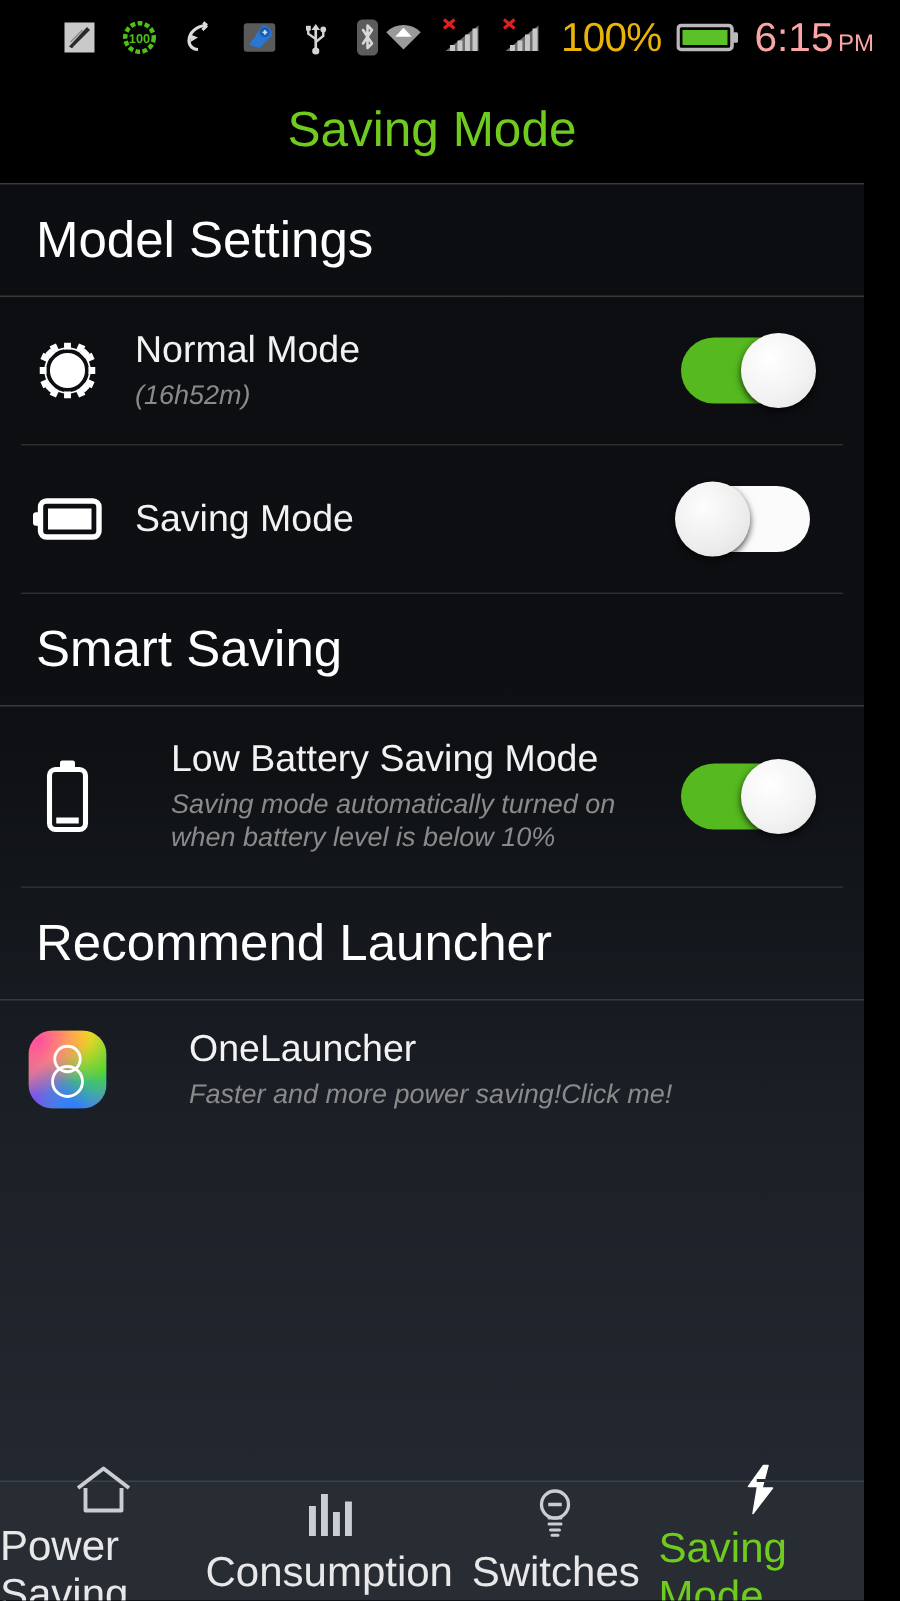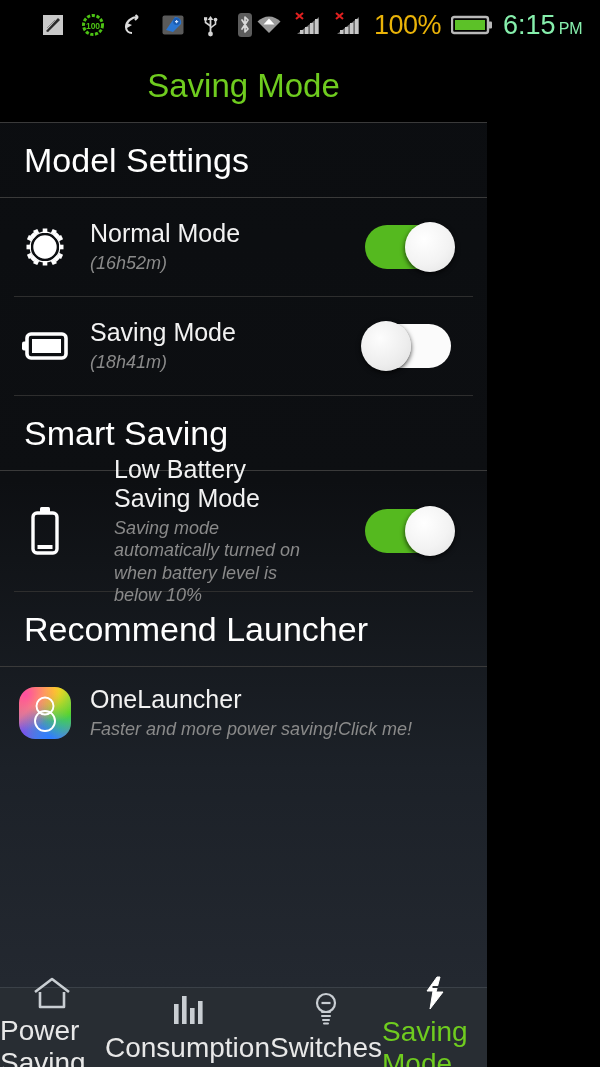--- a/index.html
+++ b/index.html
@@ -2,33 +2,33 @@
 <html><head>
 <meta charset="utf-8">
 <style>
   * { margin:0; padding:0; box-sizing:border-box; }
   html,body{ background:#000; }
   body{
     width:600px; height:1067px;
     font-family:"Liberation Sans", sans-serif;
     color:#fff; overflow:hidden; position:relative;
   }
-  #screen{ width:487px; height:1067px; display:flex; flex-direction:column;
+  #screen{ width:576px; height:1067px; display:flex; flex-direction:column;
            background:linear-gradient(180deg,#0b0d10 0%,#0d0f12 45%,#1c2128 72%,#232830 92%,#262b33 100%); }
 
   
   .statusbar{
     height:50px; flex:0 0 50px; background:#000;
     display:flex; align-items:center; padding:0 10px 0 42px;
   }
   .sb-left{ display:flex; align-items:center; gap:17px; flex:1; }
   .sb-right{ display:flex; align-items:center; gap:10px; }
   .sb-ico{ display:flex; align-items:center; justify-content:center; }
   .pct{ color:#eab308; font-size:27px; letter-spacing:-0.5px; }
-  .clock{ color:#86efac; font-size:27px; }
+  .clock{ color:#fca5a5; font-size:27px; }
   .clock .ampm{ font-size:16px; margin-left:3px; }
 
   
   .titlebar{ flex:0 0 73px; background:#000; display:flex; align-items:center;
              justify-content:center; border-bottom:1px solid #3a3a3a; }
   .title{ color:#6fcc1f; font-size:33px; font-weight:400; }
 
   
   .section-header{
     height:75px; display:flex; align-items:center; padding-left:24px;
@@ -40,21 +40,21 @@
   .row .icon-cell{ width:90px; flex:0 0 90px; display:flex; align-items:center; justify-content:center; }
   .row .text-cell{ flex:1; display:flex; flex-direction:column; justify-content:flex-start; }
   .row .title-txt{ font-size:25px; color:#f2f2f2; line-height:1.15; }
   .row .sub-txt{ font-size:18px; color:#8a8a8a; font-style:italic; line-height:1.25; margin-top:4px; }
   .row .toggle-cell{ width:110px; flex:0 0 110px; display:flex; align-items:center; justify-content:center; }
   .row-sep{ height:1px; background:#2e2e2e; margin:0 14px; }
 
   .r-normal{ height:98px; }
   .r-saving{ height:98px; }
   .r-low{ height:120px;gap:24px; }
-  .r-launcher{ height:92px; }
+  .r-launcher{ height:92px;gap:36px; }
 
   
   .tgl{ position:relative; width:86px; height:44px; }
   .tgl .track{ position:absolute; inset:0; border-radius:22px; }
   .tgl .knob{ position:absolute; top:-3px; width:50px; height:50px; border-radius:50%;
               background:radial-gradient(circle at 38% 34%,#ffffff 0%,#f3f3f3 55%,#e2e2e2 100%);
               box-shadow:0 2px 5px rgba(0,0,0,.75); }
   .tgl.on  .track{ background:#55b91f; }
   .tgl.on  .knob { right:-4px; }
   .tgl.off .track{ background:#fbfbfb; }
@@ -243,21 +243,20 @@
   <div class="row r-saving">
     <div class="icon-cell">
       <svg width="48" height="30" viewBox="0 0 48 30">
         <rect x="6" y="3" width="39" height="24" rx="4" fill="none" stroke="#ffffff" stroke-width="3.6"></rect>
         <rect x="1" y="10.5" width="6" height="9" rx="2" fill="#ffffff"></rect>
         <rect x="11" y="8" width="29" height="14" fill="#ffffff"></rect>
       </svg>
     </div>
     <div class="text-cell">
       <span class="title-txt">Saving Mode</span>
-      <span class="sub-txt">(18h41m)</span>
     </div>
     <div class="toggle-cell">
       <div class="tgl off">
         <div class="track"></div>
         <div class="knob"></div>
       </div>
     </div>
   </div>
 
   <div class="row-sep"></div>

